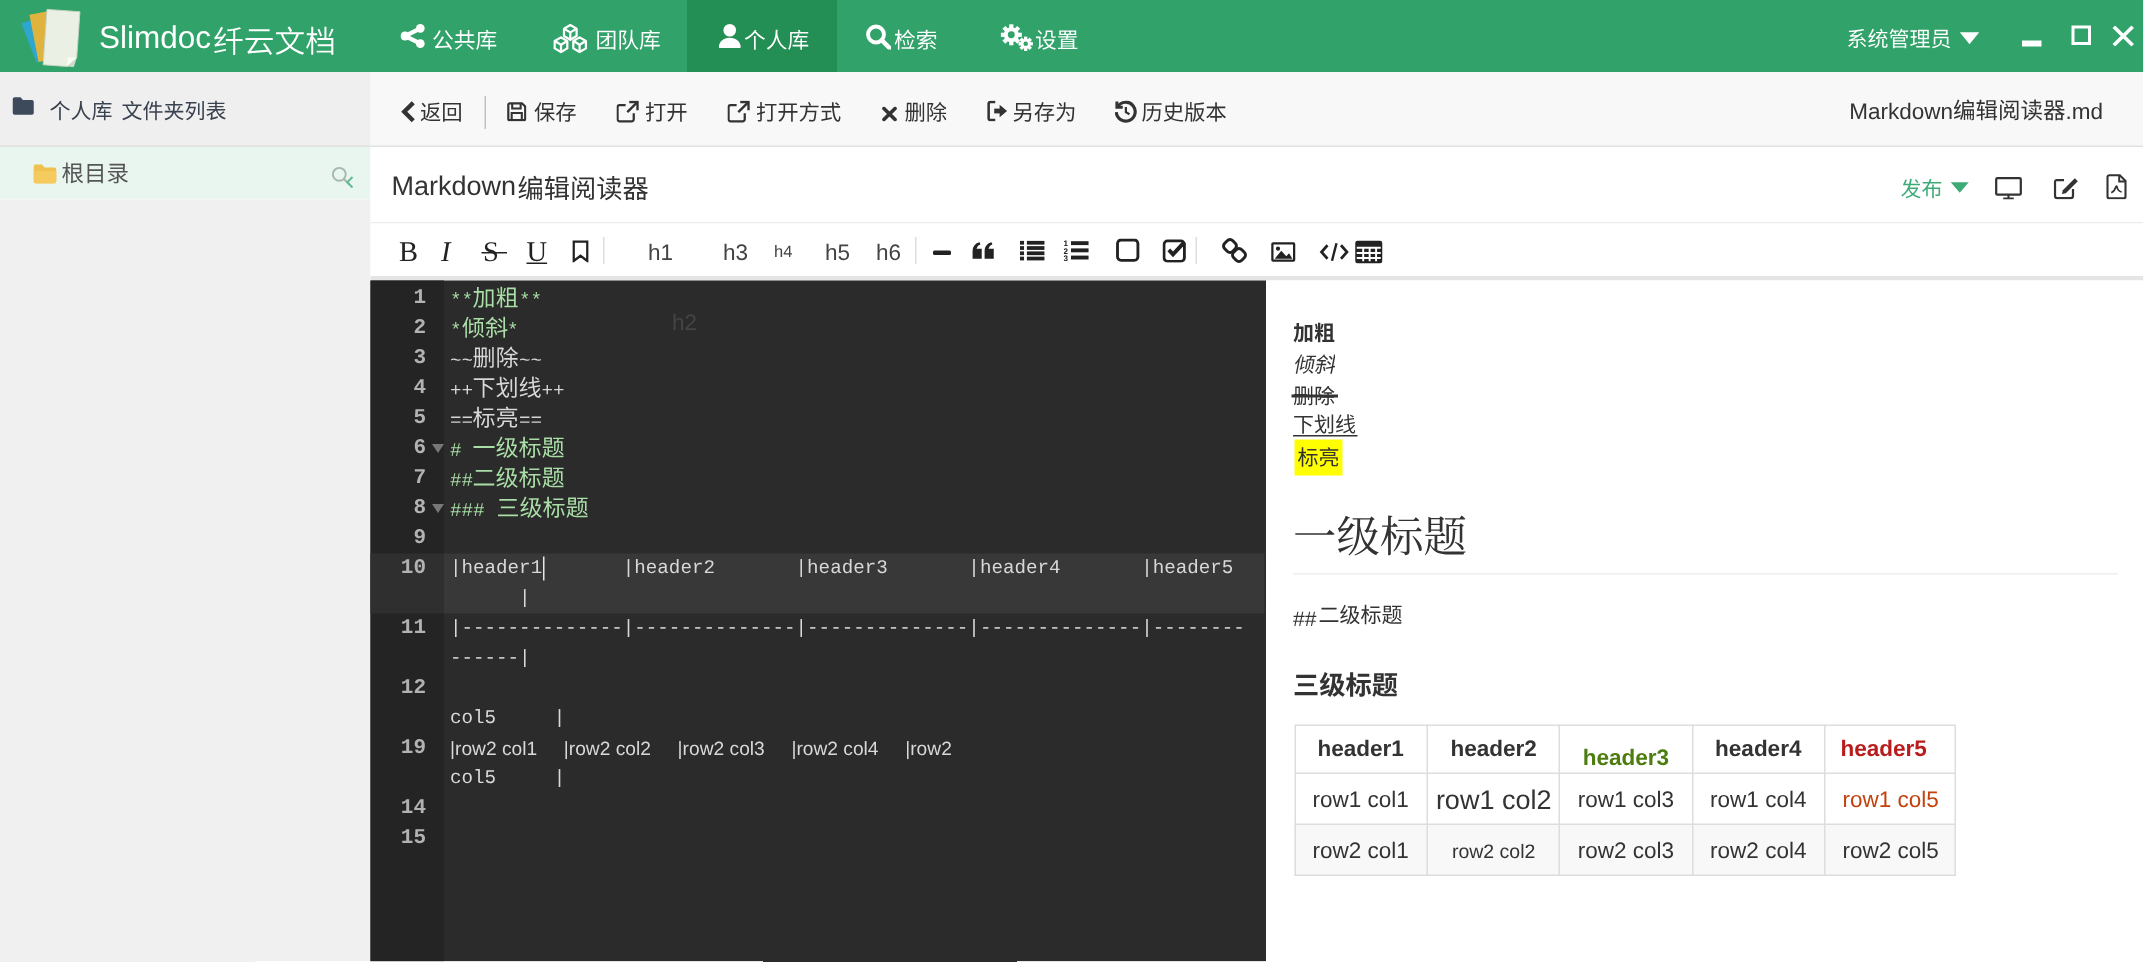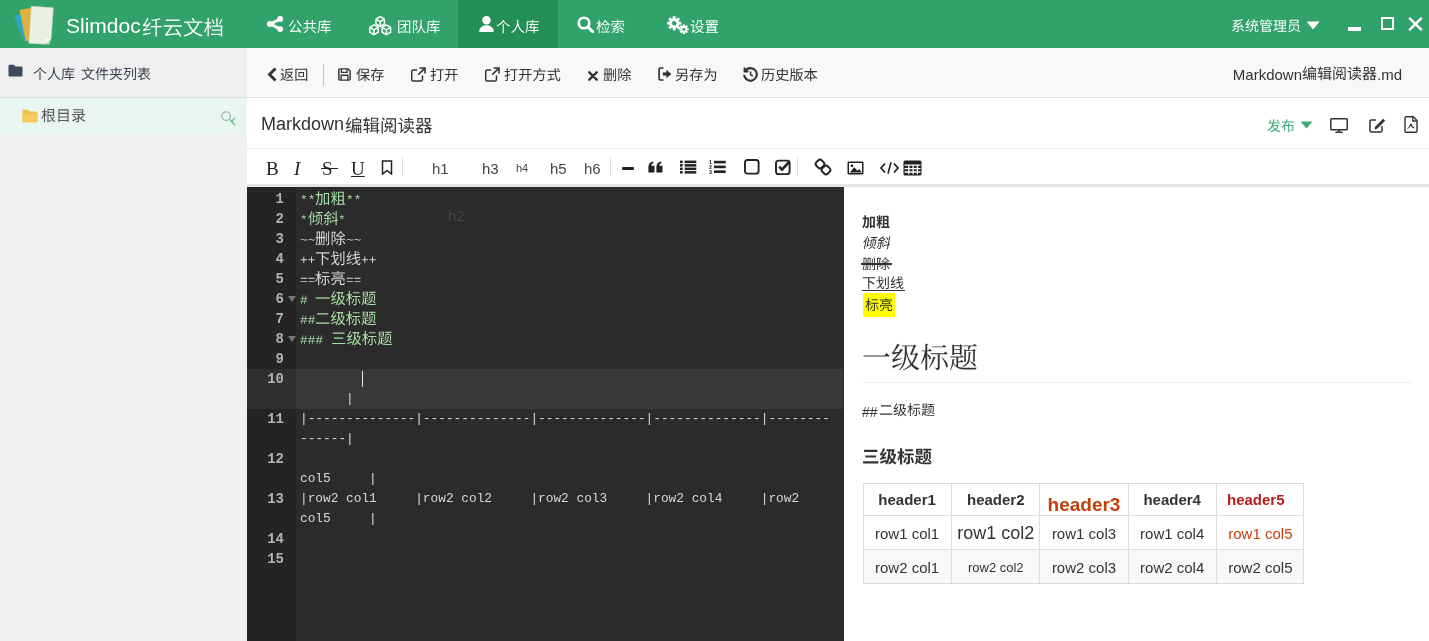--- a/index.html
+++ b/index.html
@@ -426,21 +426,21 @@
     <div style="position:absolute;left:247px;top:229px;width:37px;text-align:right;font-family:Liberation Mono,monospace;font-size:14px;font-weight:bold;color:#b2b2b2;line-height:20px">3</div>
     <div style="position:absolute;left:247px;top:249px;width:37px;text-align:right;font-family:Liberation Mono,monospace;font-size:14px;font-weight:bold;color:#b2b2b2;line-height:20px">4</div>
     <div style="position:absolute;left:247px;top:269px;width:37px;text-align:right;font-family:Liberation Mono,monospace;font-size:14px;font-weight:bold;color:#b2b2b2;line-height:20px">5</div>
     <div style="position:absolute;left:247px;top:289px;width:37px;text-align:right;font-family:Liberation Mono,monospace;font-size:14px;font-weight:bold;color:#b2b2b2;line-height:20px">6</div>
     <div style="position:absolute;left:247px;top:309px;width:37px;text-align:right;font-family:Liberation Mono,monospace;font-size:14px;font-weight:bold;color:#b2b2b2;line-height:20px">7</div>
     <div style="position:absolute;left:247px;top:329px;width:37px;text-align:right;font-family:Liberation Mono,monospace;font-size:14px;font-weight:bold;color:#b2b2b2;line-height:20px">8</div>
     <div style="position:absolute;left:247px;top:349px;width:37px;text-align:right;font-family:Liberation Mono,monospace;font-size:14px;font-weight:bold;color:#b2b2b2;line-height:20px">9</div>
     <div style="position:absolute;left:247px;top:369px;width:37px;text-align:right;font-family:Liberation Mono,monospace;font-size:14px;font-weight:bold;color:#b2b2b2;line-height:20px">10</div>
     <div style="position:absolute;left:247px;top:409px;width:37px;text-align:right;font-family:Liberation Mono,monospace;font-size:14px;font-weight:bold;color:#b2b2b2;line-height:20px">11</div>
     <div style="position:absolute;left:247px;top:449px;width:37px;text-align:right;font-family:Liberation Mono,monospace;font-size:14px;font-weight:bold;color:#b2b2b2;line-height:20px">12</div>
-    <div style="position:absolute;left:247px;top:489px;width:37px;text-align:right;font-family:Liberation Mono,monospace;font-size:14px;font-weight:bold;color:#b2b2b2;line-height:20px">13</div>
+    <div style="position:absolute;left:247px;top:489px;width:37px;text-align:right;font-family:Liberation Mono,monospace;font-size:14px;font-weight:bold;color:#b2b2b2;line-height:20px">19</div>
     <div style="position:absolute;left:247px;top:529px;width:37px;text-align:right;font-family:Liberation Mono,monospace;font-size:14px;font-weight:bold;color:#b2b2b2;line-height:20px">14</div>
     <div style="position:absolute;left:247px;top:549px;width:37px;text-align:right;font-family:Liberation Mono,monospace;font-size:14px;font-weight:bold;color:#b2b2b2;line-height:20px">15</div>
     <div style="position:absolute;left:288px;top:296px;line-height:0">
       <svg width="8" height="6" viewBox="0 0 8 6">
         <path d="M0 0 h8 l-4 6 z" fill="#777"></path>
       </svg>
     </div>
     <div style="position:absolute;left:288px;top:336px;line-height:0">
       <svg width="8" height="6" viewBox="0 0 8 6">
         <path d="M0 0 h8 l-4 6 z" fill="#777"></path>
@@ -570,25 +570,26 @@
       </svg>
     </div>
     <div style="position:absolute;left:330.72px;top:329px;line-height:0">
       <svg width="61" height="20" viewBox="0 0 61 20" fill="#a9dfa6">
         <path transform="translate(0.0 15) scale(0.015360 -0.015360)" d="M123 743V667H879V743ZM187 416V341H801V416ZM65 69V-7H934V69Z"></path>
         <path transform="translate(15.4 15) scale(0.015360 -0.015360)" d="M42 56 60 -18C155 18 280 66 398 113L383 178C258 132 127 84 42 56ZM400 775V705H512C500 384 465 124 329 -36C347 -46 382 -70 395 -82C481 30 528 177 555 355C589 273 631 197 680 130C620 63 548 12 470 -24C486 -36 512 -64 523 -82C597 -45 666 6 726 73C781 10 844 -42 915 -78C926 -59 949 -32 966 -18C894 16 829 67 773 130C842 223 895 341 926 486L879 505L865 502H763C788 584 817 689 840 775ZM587 705H746C722 611 692 506 667 436H839C814 339 775 257 726 187C659 278 607 386 572 499C579 564 583 633 587 705ZM55 423C70 430 94 436 223 453C177 387 134 334 115 313C84 275 60 250 38 246C46 227 57 192 61 177C83 193 117 206 384 286C381 302 379 331 379 349L183 294C257 382 330 487 393 593L330 631C311 593 289 556 266 520L134 506C195 593 255 703 301 809L232 841C189 719 113 589 90 555C67 521 50 498 31 493C40 474 51 438 55 423Z"></path>
         <path transform="translate(30.7 15) scale(0.015360 -0.015360)" d="M466 764V693H902V764ZM779 325C826 225 873 95 888 16L957 41C940 120 892 247 843 345ZM491 342C465 236 420 129 364 57C381 49 411 28 425 18C479 94 529 211 560 327ZM422 525V454H636V18C636 5 632 1 617 0C604 0 557 -1 505 1C515 -22 526 -54 529 -76C599 -76 645 -74 674 -62C703 -49 712 -26 712 17V454H956V525ZM202 840V628H49V558H186C153 434 88 290 24 215C38 196 58 165 66 145C116 209 165 314 202 422V-79H277V444C311 395 351 333 368 301L412 360C392 388 306 498 277 531V558H408V628H277V840Z"></path>
         <path transform="translate(46.1 15) scale(0.015360 -0.015360)" d="M176 615H380V539H176ZM176 743H380V668H176ZM108 798V484H450V798ZM695 530C688 271 668 143 458 77C471 65 488 42 494 27C722 103 751 248 758 530ZM730 186C793 141 870 75 908 33L954 79C914 120 835 183 774 226ZM124 302C119 157 100 37 33 -41C49 -49 77 -68 88 -78C125 -30 149 28 164 98C254 -35 401 -58 614 -58H936C940 -39 952 -9 963 6C905 4 660 4 615 4C495 5 395 11 317 43V186H483V244H317V351H501V410H49V351H252V81C222 105 197 136 178 176C183 214 186 255 188 298ZM540 636V215H603V579H841V219H907V636H719C731 664 744 699 757 733H955V794H499V733H681C672 700 661 664 650 636Z"></path>
       </svg>
     </div>
+    <div style="position:absolute;left:300px;top:369px;font-family:Liberation Mono,monospace;font-size:12.8px;color:#d8d8d8;line-height:20px;white-space:pre">|header1       |header2       |header3       |header4       |header5</div>
     <div style="position:absolute;left:300px;top:389px;font-family:Liberation Mono,monospace;font-size:12.8px;color:#d8d8d8;line-height:20px;white-space:pre">      |</div>
     <div style="position:absolute;left:300px;top:409px;font-family:Liberation Mono,monospace;font-size:12.8px;color:#d8d8d8;line-height:20px;white-space:pre">|--------------|--------------|--------------|--------------|--------</div>
     <div style="position:absolute;left:300px;top:429px;font-family:Liberation Mono,monospace;font-size:12.8px;color:#d8d8d8;line-height:20px;white-space:pre">------|</div>
     <div style="position:absolute;left:300px;top:469px;font-family:Liberation Mono,monospace;font-size:12.8px;color:#d8d8d8;line-height:20px;white-space:pre">col5     |</div>
-    <div style="position:absolute;left:300px;top:489px;font-family:Liberation Mono, monospace;font-size:12.8px;color:#d8d8d8;line-height:20px;white-space:pre">|row2 col1     |row2 col2     |row2 col3     |row2 col4     |row2</div>
+    <div style="position:absolute;left:300px;top:489px;font-family:Liberation Sans, sans-serif;font-size:12.8px;color:#d8d8d8;line-height:20px;white-space:pre">|row2 col1     |row2 col2     |row2 col3     |row2 col4     |row2</div>
     <div style="position:absolute;left:300px;top:509px;font-family:Liberation Mono,monospace;font-size:12.8px;color:#d8d8d8;line-height:20px;white-space:pre">col5     |</div>
     <div style="position:absolute;left:362px;top:371px;width:1.4px;height:16px;background:#e8e8e8"></div>
     <div style="position:absolute;left:862px;top:213.4px;line-height:0">
       <svg width="28" height="20" viewBox="0 0 28 20" fill="#333">
         <path transform="translate(0.0 14) scale(0.014000 -0.014000)" d="M559 735V-69H674V1H803V-62H923V735ZM674 116V619H803V116ZM169 835 168 670H50V553H167C160 317 133 126 20 -2C50 -20 90 -61 108 -90C238 59 273 284 283 553H385C378 217 370 93 350 66C340 51 331 47 316 47C298 47 262 48 222 51C242 17 255 -35 256 -69C303 -71 347 -71 377 -65C410 -58 432 -47 455 -13C487 33 494 188 502 615C503 631 503 670 503 670H286L287 835Z"></path>
         <path transform="translate(14.0 14) scale(0.014000 -0.014000)" d="M46 773C70 700 89 602 92 540L181 562C177 626 156 721 129 794ZM359 800C348 728 325 626 303 563L380 542C405 601 435 696 461 778ZM47 516V404H163C132 312 81 206 31 144C49 111 75 57 86 20C124 76 161 158 191 242V-87H302V258C330 215 358 169 373 139L445 233C425 259 338 354 302 389V404H437V516H302V848H191V516ZM600 447H775V299H600ZM600 554V699H775V554ZM600 192H775V41H600ZM485 810V41H392V-70H970V41H895V810Z"></path>
       </svg>
     </div>
     <div style="position:absolute;left:862px;top:234.4px;line-height:0">
       <svg width="28" height="20" viewBox="0 0 28 20" fill="#333">
@@ -640,21 +641,21 @@
       <svg width="70" height="25" viewBox="0 0 70 25" fill="#333">
         <path transform="translate(0.0 18) scale(0.017500 -0.017500)" d="M119 754V631H882V754ZM188 432V310H802V432ZM63 93V-29H935V93Z"></path>
         <path transform="translate(17.5 18) scale(0.017500 -0.017500)" d="M39 75 68 -44C160 -6 277 43 387 92C366 50 341 12 312 -20C341 -36 398 -74 417 -93C491 1 538 123 569 268C594 218 623 171 655 128C607 74 550 32 487 0C513 -18 554 -63 572 -90C630 -58 684 -15 732 38C782 -12 838 -54 901 -86C918 -56 954 -11 980 11C915 40 856 81 804 132C869 232 919 357 948 507L875 535L854 531H797C819 611 844 705 864 788H402V676H500C490 455 465 262 400 118L380 201C255 152 124 102 39 75ZM617 676H717C696 587 671 494 649 428H814C793 350 763 281 726 221C672 293 630 376 599 464C607 531 613 602 617 676ZM56 413C72 421 97 428 190 439C154 387 123 347 107 330C74 292 52 270 25 264C38 235 56 182 62 160C88 178 130 195 387 269C383 294 381 339 382 370L236 331C299 410 360 499 410 588L313 649C296 613 276 576 255 542L166 534C224 614 279 712 318 804L209 856C172 738 102 613 79 581C57 549 40 527 18 522C32 491 50 436 56 413Z"></path>
         <path transform="translate(35.0 18) scale(0.017500 -0.017500)" d="M467 788V676H908V788ZM773 315C816 212 856 78 866 -4L974 35C961 119 917 248 872 349ZM465 345C441 241 399 132 348 63C374 50 421 18 442 1C494 79 544 203 573 320ZM421 549V437H617V54C617 41 613 38 600 38C587 38 545 37 505 39C521 4 536 -49 539 -84C607 -84 656 -82 693 -62C731 -42 739 -8 739 51V437H964V549ZM173 850V652H34V541H150C124 429 74 298 16 226C37 195 66 142 77 109C113 161 146 238 173 321V-89H292V385C319 342 346 296 360 266L424 361C406 385 321 489 292 520V541H409V652H292V850Z"></path>
         <path transform="translate(52.5 18) scale(0.017500 -0.017500)" d="M196 607H344V560H196ZM196 730H344V683H196ZM90 811V479H455V811ZM680 517C675 279 662 169 455 108C474 91 499 53 509 30C746 104 772 246 778 517ZM731 169C787 126 863 65 899 27L969 101C929 137 852 195 796 234ZM94 299C91 162 78 42 20 -34C43 -46 86 -74 103 -89C131 -49 150 -1 164 55C243 -51 367 -70 552 -70H936C942 -40 959 6 975 28C894 25 620 25 553 25C465 25 391 28 332 46V166H477V253H332V334H498V421H44V334H231V105C212 124 197 147 183 177C187 213 189 252 191 292ZM526 642V223H624V557H826V229H927V642H747L782 714H965V809H495V714H664C657 689 648 664 639 642Z"></path>
       </svg>
     </div>
     <div style="position:absolute;left:863px;top:483px;width:441px;height:33px;background:#fff;border:1px solid #ddd;border-top:1px solid #ddd;box-sizing:border-box"></div>
     <div style="position:absolute;left:863.0px;top:483px;width:88.2px;height:33px;border-left:none;box-sizing:border-box;font-family:Liberation Sans,sans-serif;font-size:15px;font-weight:bold;color:#333;display:flex;align-items:center;justify-content:center">header1</div>
     <div style="position:absolute;left:951.2px;top:483px;width:88.2px;height:33px;border-left:1px solid #ddd;box-sizing:border-box;font-family:Liberation Sans,sans-serif;font-size:15px;font-weight:bold;color:#333;display:flex;align-items:center;justify-content:center">header2</div>
-    <div style="position:absolute;left:1039.4px;top:483px;width:88.2px;height:44px;border-left:1px solid #ddd;box-sizing:border-box;font-family:Liberation Sans,sans-serif;font-size:19px;font-weight:bold;color:#c2410c;display:flex;align-items:center;justify-content:center">header3</div>
+    <div style="position:absolute;left:1039.4px;top:483px;width:88.2px;height:44px;border-left:1px solid #ddd;box-sizing:border-box;font-family:Liberation Sans,sans-serif;font-size:15px;font-weight:bold;color:#4d7c0f;display:flex;align-items:center;justify-content:center">header3</div>
     <div style="position:absolute;left:1127.6px;top:483px;width:88.2px;height:33px;border-left:1px solid #ddd;box-sizing:border-box;font-family:Liberation Sans,sans-serif;font-size:15px;font-weight:bold;color:#333;display:flex;align-items:center;justify-content:center">header4</div>
     <div style="position:absolute;left:1215.8px;top:483px;width:79px;height:33px;border-left:1px solid #ddd;box-sizing:border-box;font-family:Liberation Sans,sans-serif;font-size:15px;font-weight:bold;color:#b91c1c;display:flex;align-items:center;justify-content:center">header5</div>
     <div style="position:absolute;left:863px;top:516px;width:441px;height:34px;background:#fff;border:1px solid #ddd;border-top:none;box-sizing:border-box"></div>
     <div style="position:absolute;left:863.0px;top:516px;width:88.2px;height:34px;border-left:none;box-sizing:border-box;font-family:Liberation Sans,sans-serif;font-size:15px;font-weight:normal;color:#333;display:flex;align-items:center;justify-content:center">row1 col1</div>
     <div style="position:absolute;left:951.2px;top:516px;width:88.2px;height:34px;border-left:1px solid #ddd;box-sizing:border-box;font-family:Liberation Sans,sans-serif;font-size:18px;font-weight:normal;color:#333;display:flex;align-items:center;justify-content:center">row1 col2</div>
     <div style="position:absolute;left:1039.4px;top:516px;width:88.2px;height:34px;border-left:1px solid #ddd;box-sizing:border-box;font-family:Liberation Sans,sans-serif;font-size:15px;font-weight:normal;color:#333;display:flex;align-items:center;justify-content:center">row1 col3</div>
     <div style="position:absolute;left:1127.6px;top:516px;width:88.2px;height:34px;border-left:1px solid #ddd;box-sizing:border-box;font-family:Liberation Sans,sans-serif;font-size:15px;font-weight:normal;color:#333;display:flex;align-items:center;justify-content:center">row1 col4</div>
     <div style="position:absolute;left:1215.8px;top:516px;width:88.2px;height:34px;border-left:1px solid #ddd;box-sizing:border-box;font-family:Liberation Sans,sans-serif;font-size:15px;font-weight:normal;color:#c2410c;display:flex;align-items:center;justify-content:center">row1 col5</div>
     <div style="position:absolute;left:863px;top:550px;width:441px;height:34px;background:#f8f8f8;border:1px solid #ddd;border-top:none;box-sizing:border-box"></div>
     <div style="position:absolute;left:863.0px;top:550px;width:88.2px;height:34px;border-left:none;box-sizing:border-box;font-family:Liberation Sans,sans-serif;font-size:15px;font-weight:normal;color:#333;display:flex;align-items:center;justify-content:center">row2 col1</div>

